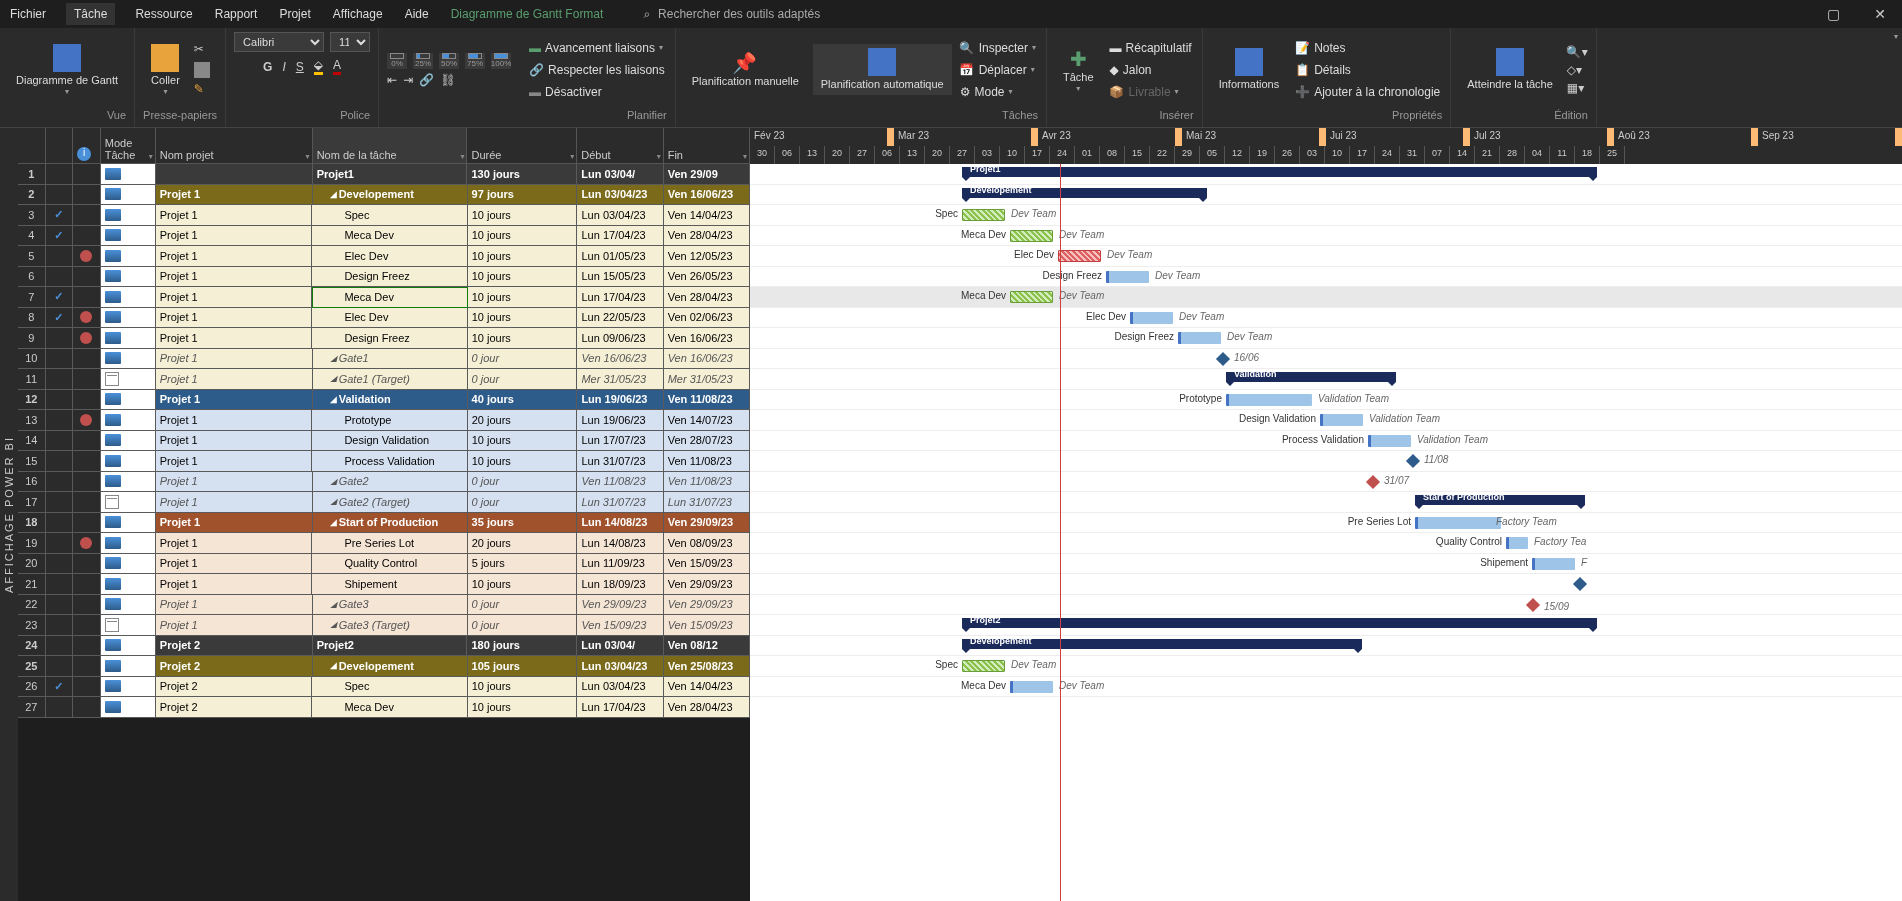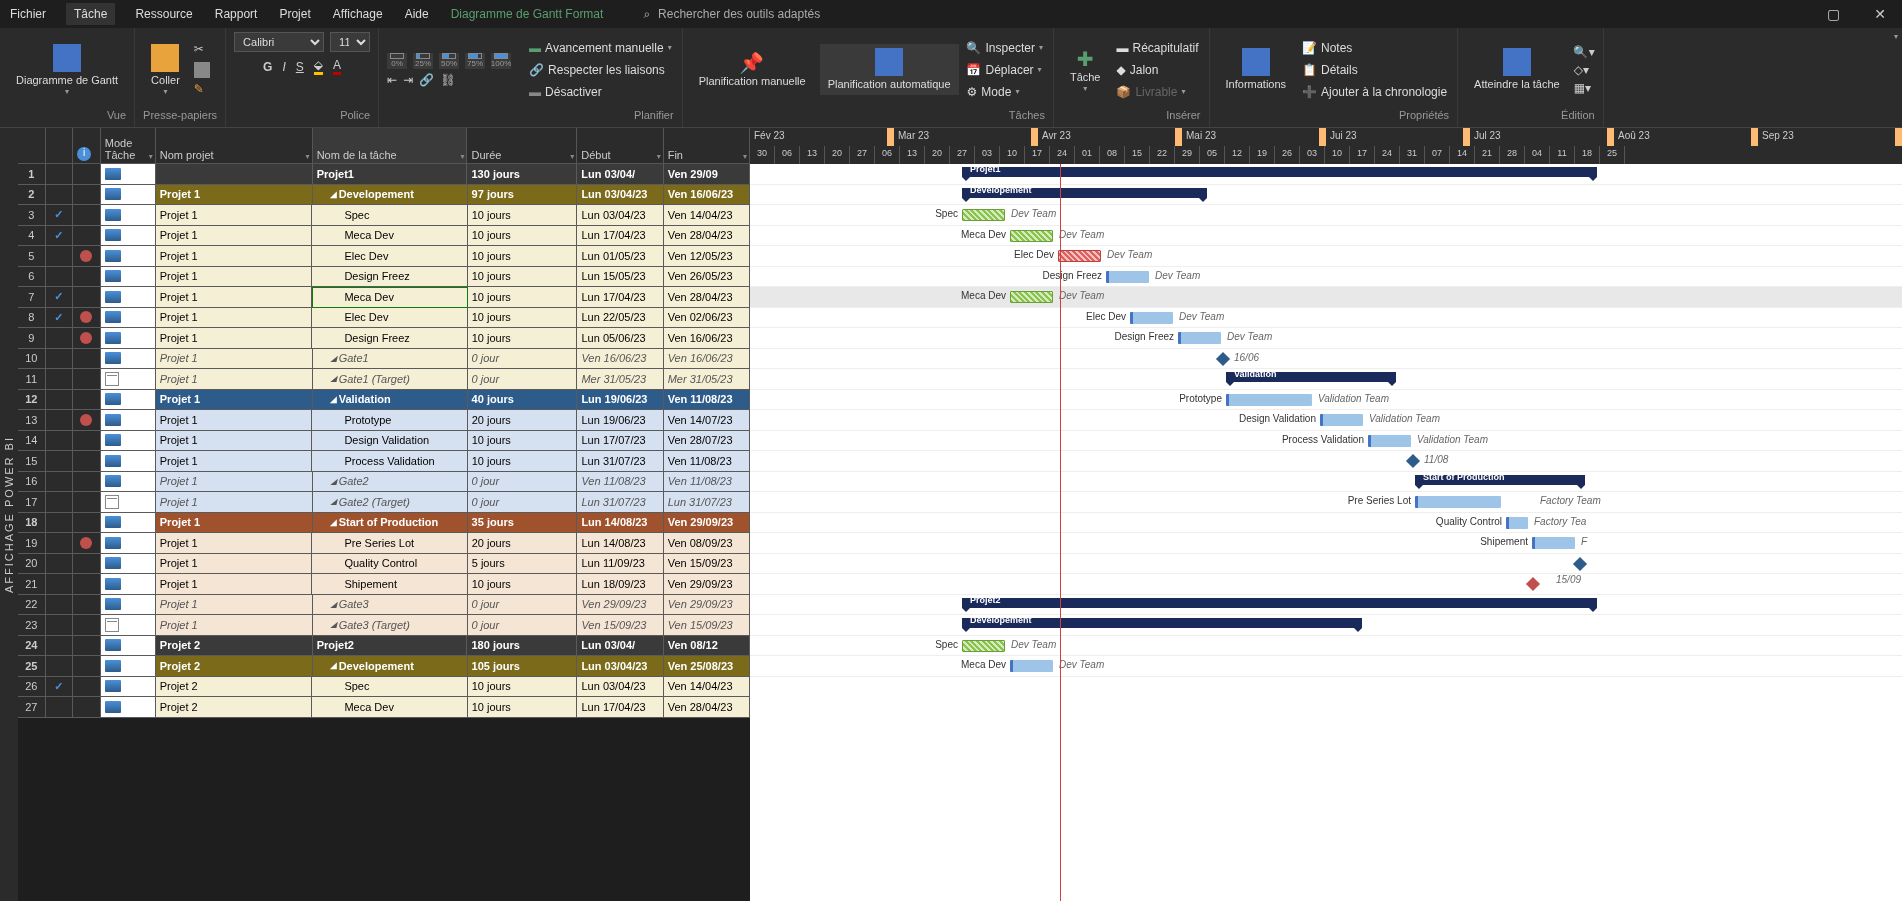--- a/index.html
+++ b/index.html
@@ -164,21 +164,21 @@
           <div class="row">
             <span style="color:#ccc">⇤</span>
             <span style="color:#ccc">⇥</span>
             <span style="color:#ccc">🔗</span>
             <span style="color:#ccc">⛓</span>
           </div>
         </div>
         <div class="col" style="margin-left:10px">
           <div class="ribitm">
             <span style="color:#5a9e6f">▬</span>
-            <span>Avancement manuelle</span>
+            <span>Avancement liaisons</span>
             <span class="arrow">▾</span>
           </div>
           <div class="ribitm">
             <span>🔗</span>
             <span>Respecter les liaisons</span>
           </div>
           <div class="ribitm">
             <span style="color:#888">▬</span>
             <span>Désactiver</span>
           </div>
@@ -439,21 +439,21 @@
           <div class="c cchk w-chk"></div>
           <div class="c cchk w-info">
             <span class="person"></span>
           </div>
           <div class="c w-mode" style="background:#fff">
             <span class="modeic"></span>
           </div>
           <div class="c w-proj ">Projet 1</div>
           <div class="c w-task " style="padding-left:32px">Design Freez</div>
           <div class="c w-dur ">10 jours</div>
-          <div class="c w-st ">Lun 05/06/23</div>
+          <div class="c w-st ">Lun 09/06/23</div>
           <div class="c w-en ">Ven 16/06/23</div>
         </div>
         <div class="grow r-y">
           <div class="c rn w-rn">10</div>
           <div class="c cchk w-chk"></div>
           <div class="c cchk w-info"></div>
           <div class="c w-mode" style="background:#fff">
             <span class="modeic"></span>
           </div>
           <div class="c w-proj it">Projet 1</div>
@@ -807,44 +807,48 @@
         <div class="gr">
           <div style="position: absolute; left: 0px; width: 618px; top: 3px; text-align: right; padding-right: 4px; font-size: 10px; color: rgb(51, 51, 51);">Process Validation</div>
           <div class="tbar blue" style="left: 618px; width: 43px;"></div>
           <div class="tlbl it" style="left: 667px; top: 3px;">Validation Team</div>
         </div>
         <div class="gr">
           <div class="mst" style="left: 658px;"></div>
           <div class="tlbl it" style="left: 674px; top: 3px;">11/08</div>
         </div>
         <div class="gr">
+          <div class="mst red" style="left: 618px;"></div>
+          <div class="tlbl it" style="left: 634px; top: 3px;">31/07</div>
+        </div>
+        <div class="gr">
           <div class="sumbar" style="left: 665px; width: 170px;"></div>
           <div class="sumlbl" style="left: 669px;">Start of Production</div>
         </div>
         <div class="gr">
           <div style="position: absolute; left: 0px; width: 665px; top: 3px; text-align: right; padding-right: 4px; font-size: 10px; color: rgb(51, 51, 51);">Pre Series Lot</div>
           <div class="tbar blue" style="left: 665px; width: 86px;"></div>
-          <div class="tlbl it" style="left: 790px; top: 3px; font-style: italic;">Factory Team</div>
+          <div class="tlbl it" style="left: 746px; top: 3px; font-style: italic;">Factory Team</div>
         </div>
         <div class="gr">
           <div style="position: absolute; left: 0px; width: 756px; top: 3px; text-align: right; padding-right: 4px; font-size: 10px; color: rgb(51, 51, 51);">Quality Control</div>
           <div class="tbar blue" style="left: 756px; width: 22px;"></div>
           <div class="tlbl it" style="left: 784px; top: 3px;">Factory Tea</div>
         </div>
         <div class="gr">
           <div style="position: absolute; left: 0px; width: 782px; top: 3px; text-align: right; padding-right: 4px; font-size: 10px; color: rgb(51, 51, 51);">Shipement</div>
           <div class="tbar blue" style="left: 782px; width: 43px;"></div>
           <div class="tlbl it" style="left: 831px; top: 3px;">F</div>
         </div>
         <div class="gr">
           <div class="mst" style="left: 825px;"></div>
         </div>
         <div class="gr">
           <div class="mst red" style="left: 778px;"></div>
-          <div class="tlbl it" style="left: 794px; top: 0; margin-left: 12px;">15/09</div>
+          <div class="tlbl it" style="left: 794px; top: 6px;">15/09</div>
         </div>
         <div class="gr">
           <div class="sumbar" style="left: 212px; width: 635px;"></div>
           <div class="sumlbl" style="left: 216px;">Projet2</div>
         </div>
         <div class="gr">
           <div class="sumbar" style="left: 212px; width: 400px;"></div>
           <div class="sumlbl" style="left: 216px;">Developement</div>
         </div>
         <div class="gr">

